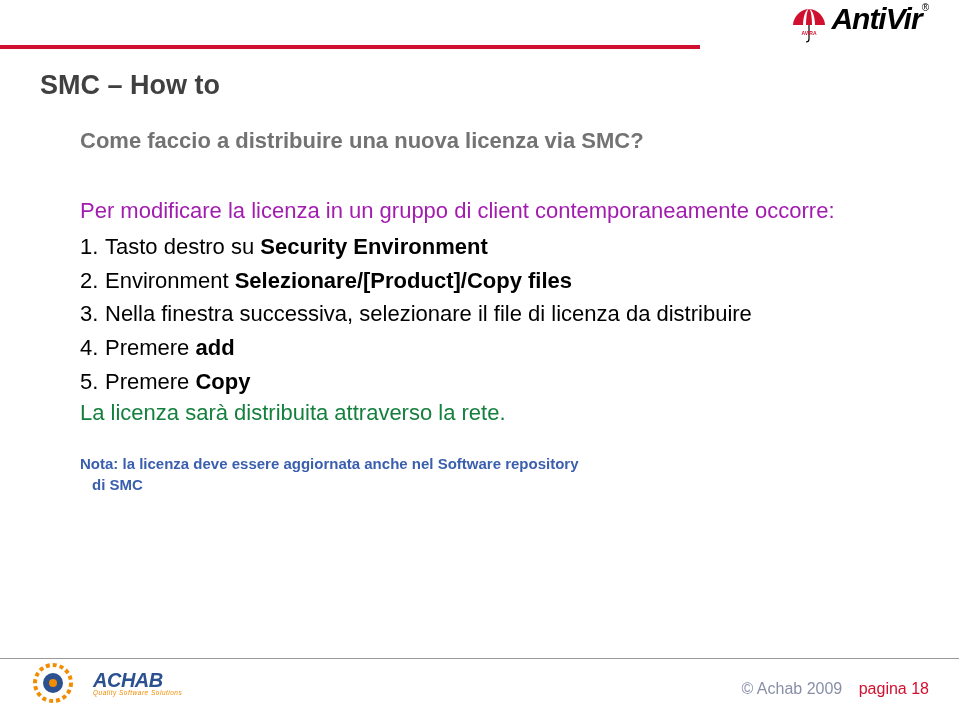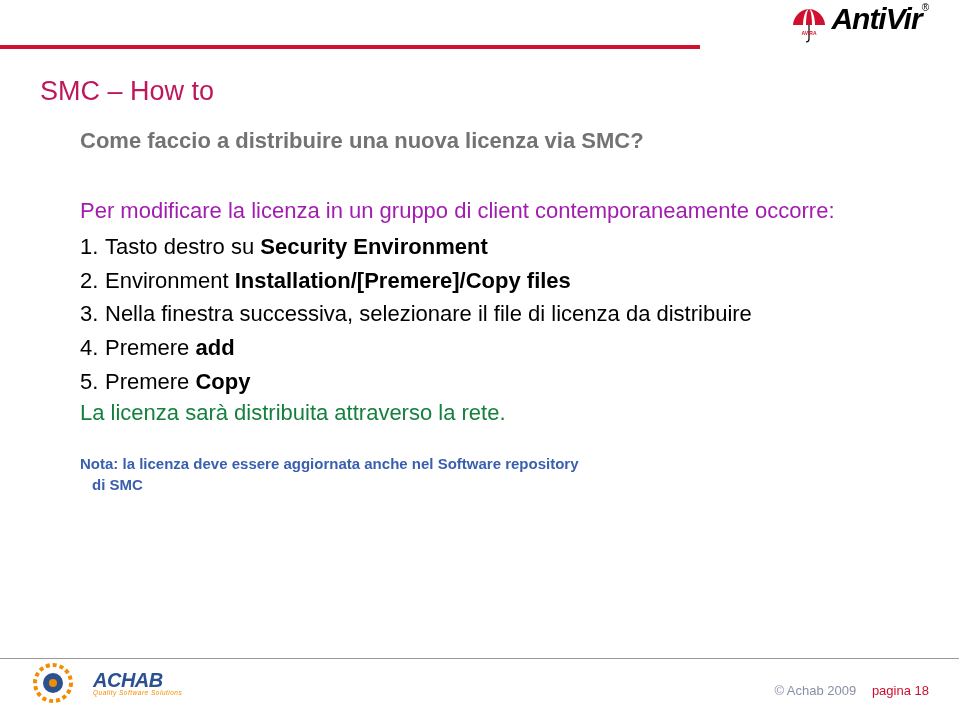--- a/index.html
+++ b/index.html
@@ -44,25 +44,25 @@
     line-height: 0.9;
   }
   .reg {
     font-size: 10px;
     vertical-align: super;
     position: relative;
     top: -12px;
   }
   .slide-title {
     position: absolute;
-    top: 76px;
+    top: 70px;
     left: 40px;
     font-size: 27px;
-    font-weight: normal;
-    color: #be185d;
+    font-weight: bold;
+    color: #404040;
   }
   .content {
     position: absolute;
     top: 128px;
     left: 80px;
     width: 800px;
   }
   .question {
     font-size: 22px;
     font-weight: bold;
@@ -138,21 +138,21 @@
   }
   .achab-stack {
     display: flex;
     flex-direction: column;
     line-height: 1;
   }
   .copyright {
     position: absolute;
     right: 30px;
     bottom: 20px;
-    font-size: 13px;
+    font-size: 16px;
     color: #8a8fa8;
   }
   .pagenum {
     color: #d10f2f;
     margin-left: 12px;
   }
 </style>
 </head>
 <body>
 
@@ -177,21 +177,21 @@
 <div class="slide-title">SMC – How to</div>
 
 <div class="content">
   <div class="question">Come faccio a distribuire una nuova licenza via SMC?</div>
   <div class="intro">Per modificare la licenza in un gruppo di client contemporaneamente occorre:</div>
 
   <div class="step">
     <span class="num">1.</span><span>Tasto destro su </span><b>Security Environment</b>
   </div>
   <div class="step">
-    <span class="num">2.</span><span>Environment </span><b>Installation/[Premere]/Copy files</b>
+    <span class="num">2.</span><span>Environment </span><b>Selezionare/[Product]/Copy files</b>
   </div>
   <div class="step">
     <span class="num">3.</span><span>Nella finestra successiva, selezionare il file di licenza da distribuire</span>
   </div>
   <div class="step">
     <span class="num">4.</span><span>Premere </span><b>add</b>
   </div>
   <div class="step">
     <span class="num">5.</span><span>Premere </span><b>Copy</b>
   </div>

